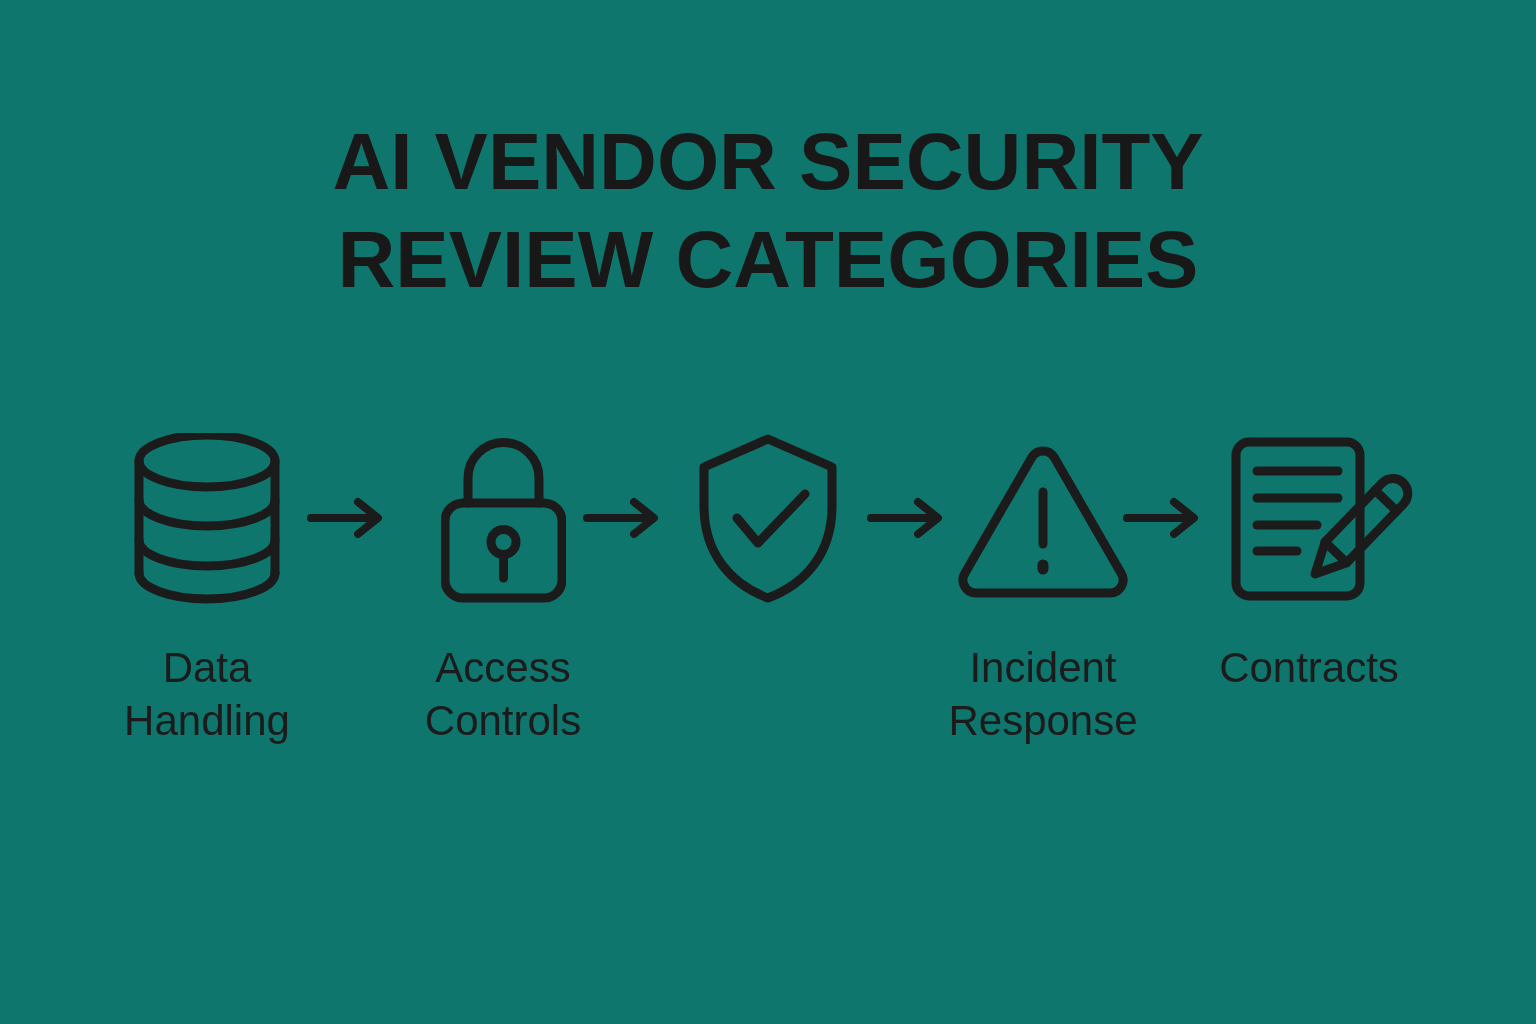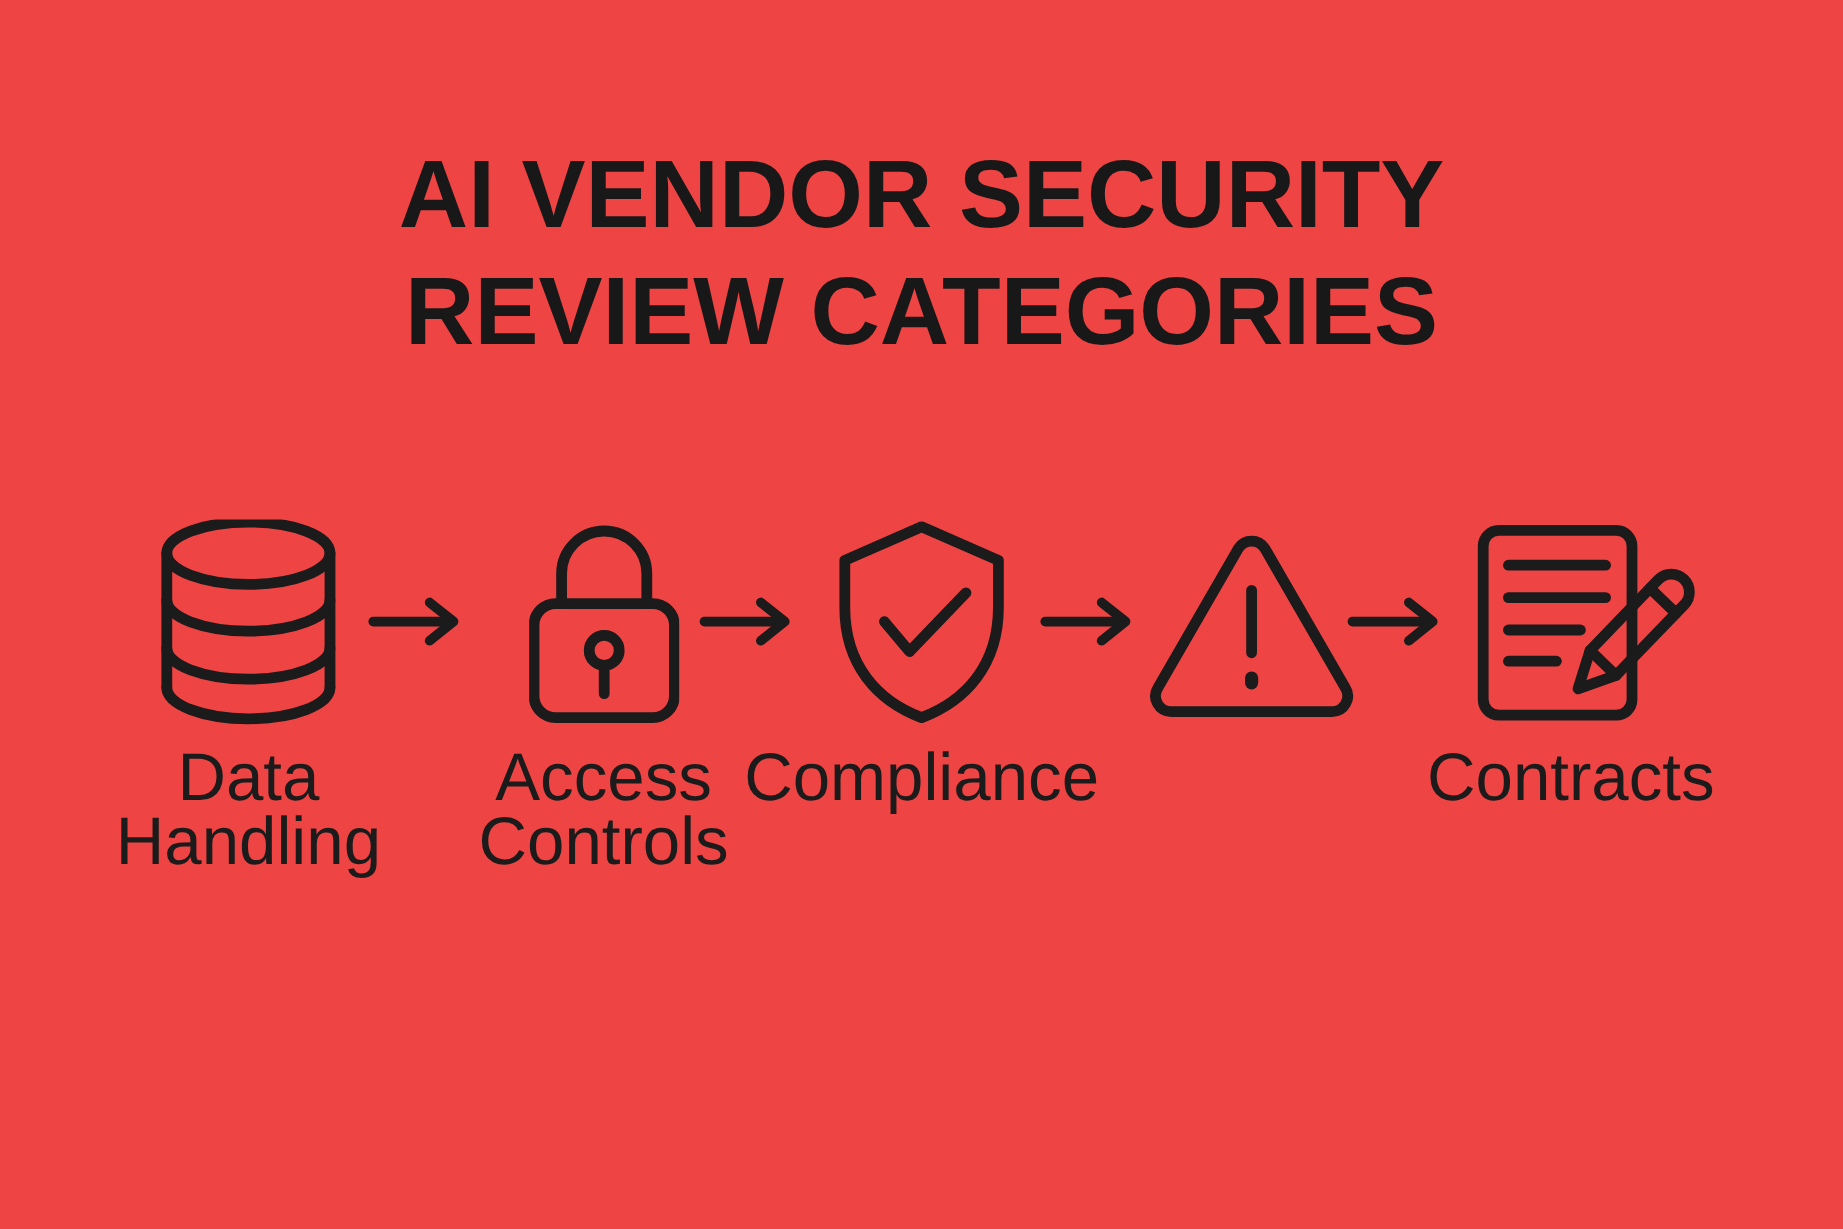--- a/index.html
+++ b/index.html
@@ -1,20 +1,20 @@
 <!DOCTYPE html>
 <html><head>
 <meta charset="utf-8">
 <style>
   html, body { margin: 0; padding: 0; }
   .page {
     position: relative;
     width: 1536px;
     height: 1024px;
-    background: #ef4444;
+    background: #0f766e;
     overflow: hidden;
     font-family: "Liberation Sans", sans-serif;
     color: #1b1b1b;
   }
   .title {
     position: absolute;
     top: 113px;
     left: 0;
     width: 1536px;
     text-align: center;
@@ -33,22 +33,22 @@
     flex-direction: column;
     align-items: center;
   }
   .icon-wrap {
     height: 172px;
     display: flex;
     align-items: center;
     justify-content: center;
   }
   .cat-label {
-    margin-top: 16px;
-    font-size: 56px;
+    margin-top: 36px;
+    font-size: 42px;
     line-height: 53px;
     text-align: center;
     white-space: pre-line;
     color: #1b1b1b;
   }
   .arrow {
     position: absolute;
     top: 496px;
   }
   svg { display: block; }
@@ -112,36 +112,37 @@
     <polyline class="arrow-stroke" points="52,6 72,22 52,38"></polyline>
   </svg>
 
   <div class="category" style="left:638px;">
     <div class="icon-wrap">
       <svg width="150" height="170" viewBox="0 0 150 170">
         <path class="stroke" d="M75,5 L139,33 V72 C139,120 112,150 75,164 C38,150 11,120 11,72 V33 Z"></path>
         <path class="stroke" d="M44,84 L65,109 L112,60"></path>
       </svg>
     </div>
-    <div class="cat-label">Compliance</div>
   </div>
 
   <svg class="arrow" style="left:866px;" width="82" height="44" viewBox="0 0 82 44">
     <line class="arrow-stroke" x1="5" y1="22" x2="68" y2="22"></line>
     <polyline class="arrow-stroke" points="52,6 72,22 52,38"></polyline>
   </svg>
 
   <div class="category" style="left:913px;">
     <div class="icon-wrap">
       <svg width="180" height="160" viewBox="0 0 180 160">
         <path class="stroke" d="M79,18 a13,13 0 0 1 22,0 l67,116 a13,13 0 0 1 -11,20 H23 a13,13 0 0 1 -11,-20 Z"></path>
         <line class="arrow-stroke" x1="90" y1="53" x2="90" y2="105" style="stroke-width:9;"></line>
         <line class="arrow-stroke" x1="90" y1="126" x2="90" y2="130" style="stroke-width:11;"></line>
       </svg>
     </div>
+    <div class="cat-label">Incident
+Response</div>
   </div>
 
   <svg class="arrow" style="left:1122px;" width="82" height="44" viewBox="0 0 82 44">
     <line class="arrow-stroke" x1="5" y1="22" x2="68" y2="22"></line>
     <polyline class="arrow-stroke" points="52,6 72,22 52,38"></polyline>
   </svg>
 
   <div class="category" style="left:1179px;align-items:center;">
     <div class="icon-wrap" style="margin-left:28px;">
       <svg width="186" height="166" viewBox="0 0 186 166">

